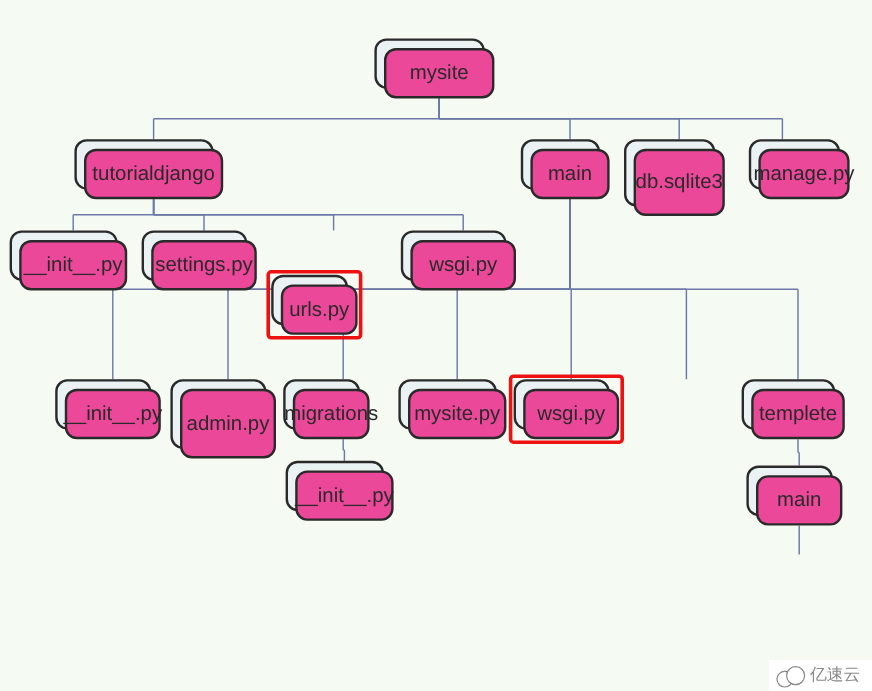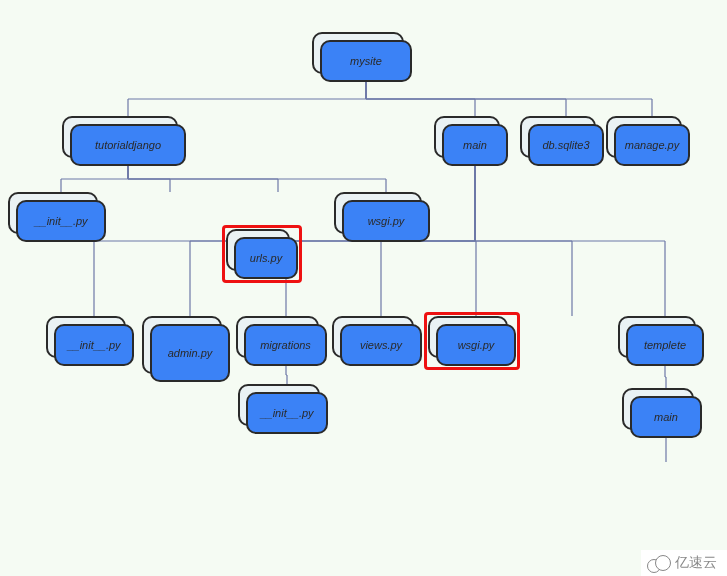--- a/index.html
+++ b/index.html
@@ -37,32 +37,31 @@
     height: 100%;
     background: #eaf2f4;
     border: 2px solid #2a2a2a;
     border-radius: 10px;
     box-sizing: border-box;
   }
   .node .face {
     position: relative;
     width: 100%;
     height: 100%;
-    background: #3b82f6;
+    background: #ec4899;
     border: 2px solid #2a2a2a;
     border-radius: 10px;
     box-sizing: border-box;
     display: flex;
     align-items: center;
     justify-content: center;
-    font-size: 11px;
+    font-size: 17px;
     color: #2a2a2a;
     padding: 0 6px;
     white-space: nowrap;
-    font-style: italic;
   }
   .node.hl::after {
     content: "";
     position: absolute;
     top: -12px;
     left: -12px;
     right: -4px;
     bottom: -4px;
     border: 3px solid #e11;
     border-radius: 4px;
@@ -172,55 +171,59 @@
       <div class="face">mysite</div>
     </div>
     <div class="node" style="left: 70px; top: 124px; width: 116px; height: 42px;">
       <div class="shadow"></div>
       <div class="face">tutorialdjango</div>
     </div>
     <div class="node" style="left: 442px; top: 124px; width: 66px; height: 42px;">
       <div class="shadow"></div>
       <div class="face">main</div>
     </div>
-    <div class="node" style="left: 528px; top: 124px; width: 76px; height: 42px; text-align: center;">
+    <div class="node" style="left: 528px; top: 124px; width: 76px; height: 56px; text-align: center;">
       <div class="shadow"></div>
       <div class="face">db.sqlite3</div>
     </div>
-    <div class="node" style="left: 614px; top: 124px; width: 76px; height: 42px;">
+    <div class="node" style="left: 632px; top: 124px; width: 76px; height: 42px;">
       <div class="shadow"></div>
       <div class="face">manage.py</div>
     </div>
     <div class="node" style="left: 16px; top: 200px; width: 90px; height: 42px;">
       <div class="shadow"></div>
       <div class="face">__init__.py</div>
     </div>
+    <div class="node" style="left: 126px; top: 200px; width: 88px; height: 42px;">
+      <div class="shadow"></div>
+      <div class="face">settings.py</div>
+    </div>
     <div class="node hl" style="left: 234px; top: 200px; width: 64px; height: 42px; margin-top: 37px;">
       <div class="shadow"></div>
       <div class="face">urls.py</div>
     </div>
     <div class="node" style="left: 342px; top: 200px; width: 88px; height: 42px;">
       <div class="shadow"></div>
       <div class="face">wsgi.py</div>
     </div>
     <div class="node" style="left: 54px; top: 324px; width: 80px; height: 42px;">
       <div class="shadow"></div>
       <div class="face">__init__.py</div>
     </div>
     <div class="node" style="left: 150px; top: 324px; width: 80px; height: 58px;">
       <div class="shadow"></div>
       <div class="face">admin.py</div>
     </div>
-    <div class="node" style="left: 244px; top: 324px; width: 83px; height: 42px;">
+    <div class="node" style="left: 244px; top: 324px; width: 64px; height: 42px;">
       <div class="shadow"></div>
       <div class="face">migrations</div>
     </div>
     <div class="node" style="left: 340px; top: 324px; width: 82px; height: 42px;">
       <div class="shadow"></div>
-      <div class="face">views.py</div>
+      <div class="face">mysite.py</div>
     </div>
     <div class="node hl" style="left: 436px; top: 324px; width: 80px; height: 42px;">
       <div class="shadow"></div>
       <div class="face">wsgi.py</div>
     </div>
     <div class="node" style="left: 626px; top: 324px; width: 78px; height: 42px;">
       <div class="shadow"></div>
       <div class="face">templete</div>
     </div>
     <div class="node" style="left: 246px; top: 392px; width: 82px; height: 42px;">

